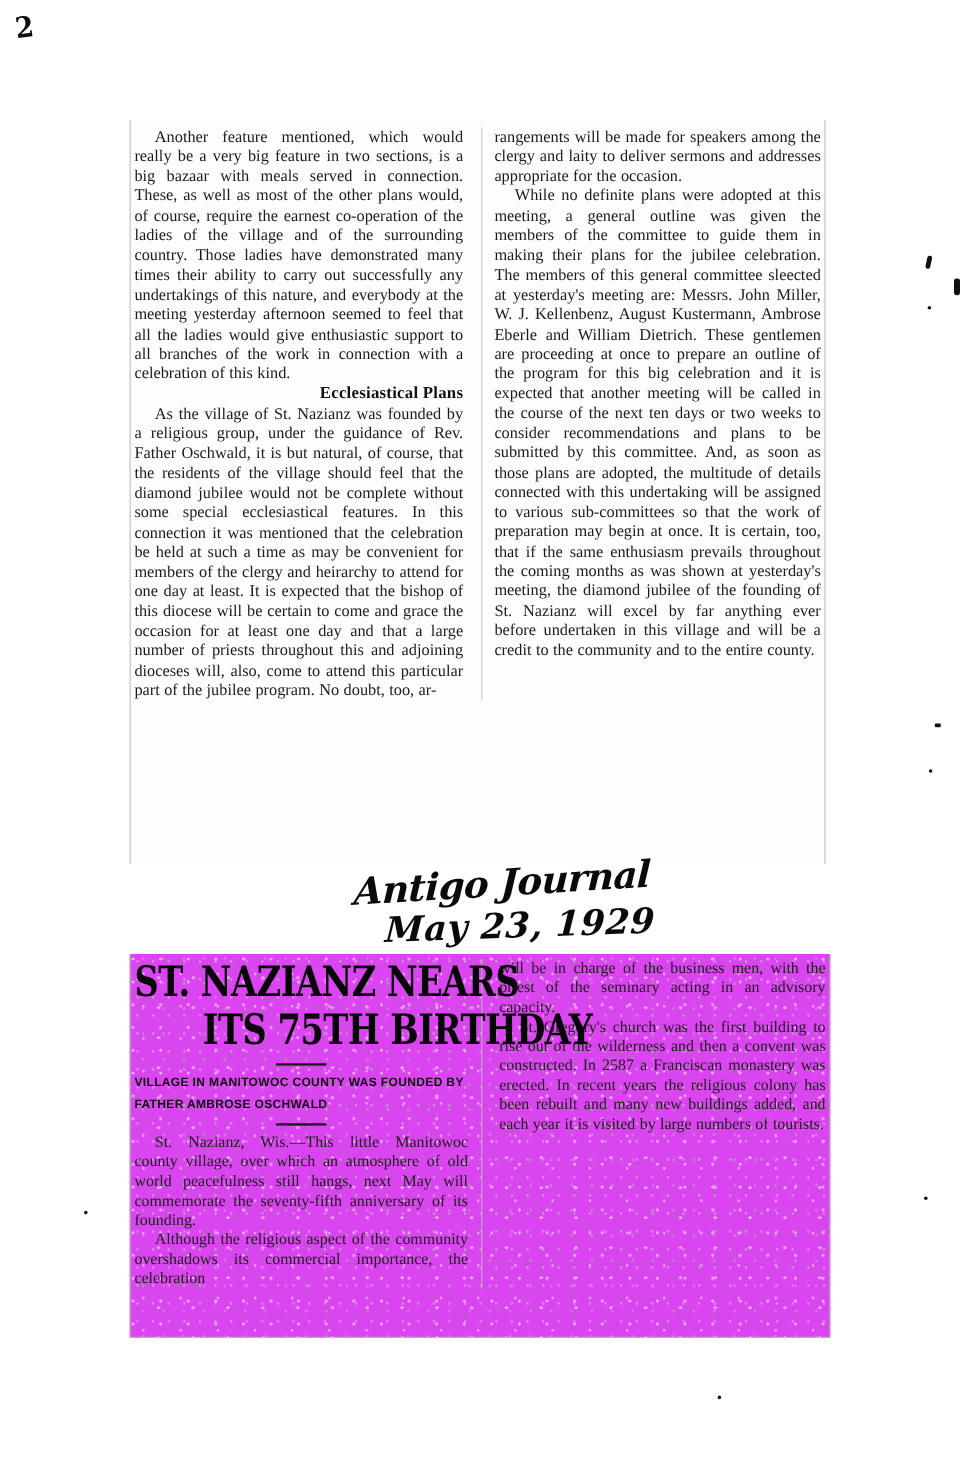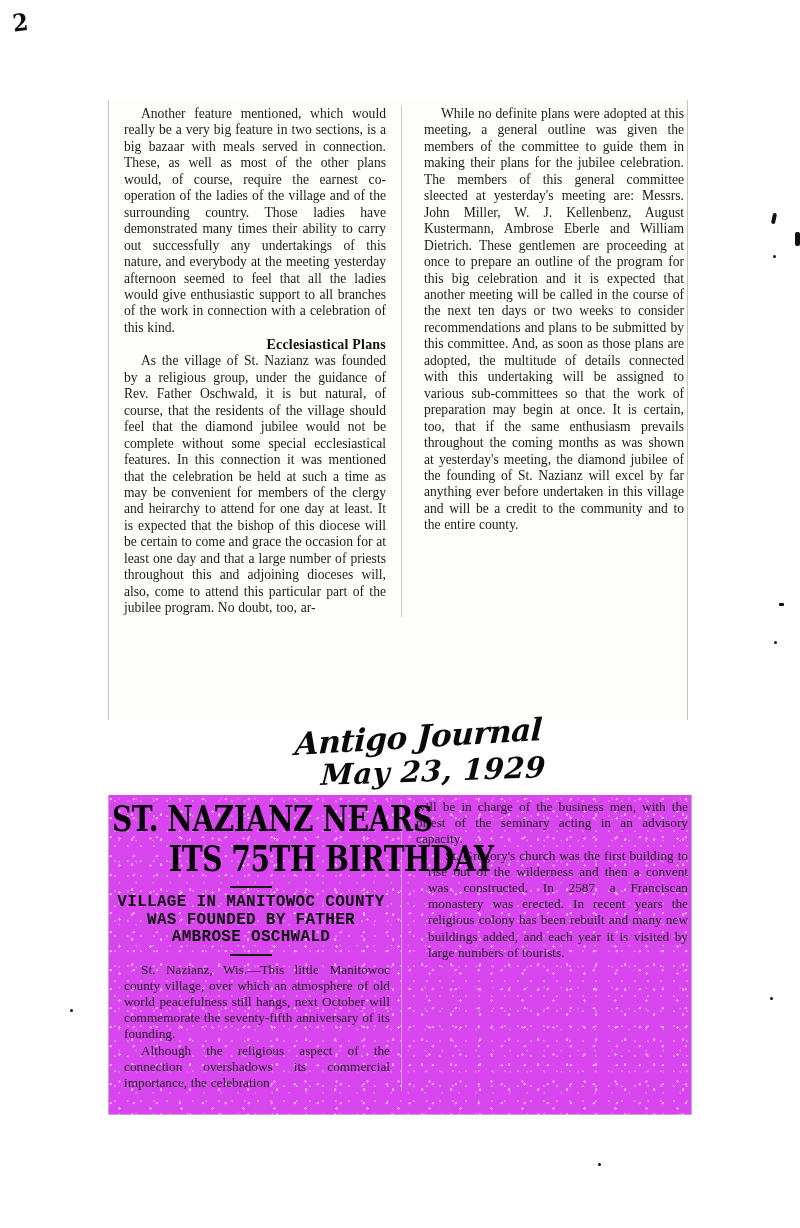--- a/index.html
+++ b/index.html
@@ -101,21 +101,20 @@
     font-family: "Liberation Serif", serif;
     font-size: 13.6px;
     line-height: 16.45px;
     text-align: justify;
     text-align-last: left;
     color: #1b1b1b;
     word-spacing: 0.3px;
   }
   .body-text p.indent {
     text-indent: 17px;
-    margin-left: 12px;
   }
   .body-text.lower p {
     font-size: 13.3px;
     line-height: 16.2px;
     color: #1d1d1d;
   }
 
   .subhead {
     margin: 1px 0 0 0;
     font-family: "Liberation Serif", serif;
@@ -183,25 +182,25 @@
   }
 
   .hr-short {
     width: 42px;
     height: 2px;
     background: #1a1a1a;
     margin: 7px auto 6px auto;
   }
 
   #deck {
-    font-family: Liberation Mono, monospace;
-    font-weight: bold;
-    font-size: 16px;
+    font-family: Liberation Sans, sans-serif;
+    font-weight: bold;
+    font-size: 10px;
     line-height: 17.5px;
-    text-align: center;
+    text-align: left;
     color: #0f0f0f;
     letter-spacing: .3px;
     margin: 2px 0 0 0;
   }
 
   
   #grain {
     position: absolute;
     inset: 0;
     pointer-events: none;
@@ -227,20 +226,21 @@
   <div class="cols">
     <div class="col-rule" style="left:289px;"></div>
 
     <div class="col col-left body-text">
       <p class="indent">Another feature mentioned, which would really be a very big feature in two sections, is a big bazaar with meals served in connection. These, as well as most of the other plans would, of course, require the earnest co-operation of the ladies of the village and of the surrounding country. Those ladies have demonstrated many times their ability to carry out successfully any undertakings of this nature, and everybody at the meeting yesterday afternoon seemed to feel that all the ladies would give enthusiastic support to all branches of the work in connection with a celebration of this kind.</p>
       <div class="subhead">Ecclesiastical Plans</div>
       <p class="indent">As the village of St. Nazianz was founded by a religious group, under the guidance of Rev. Father Oschwald, it is but natural, of course, that the residents of the village should feel that the diamond jubilee would not be complete without some special ecclesiastical features.  In this connection it was mentioned that the celebration be held at such a time as may be convenient for members of the clergy and heirarchy to attend for one day at least. It is expected that the bishop of this diocese will be certain to come and grace the occasion for at least one day and that a large number of priests throughout this and adjoining dioceses will, also, come to attend this particular part of the jubilee program. No doubt, too, ar-</p>
     </div>
 
     <div class="col col-right body-text">
+      <p>rangements will be made for speakers among the clergy and laity to deliver sermons and addresses appropriate for the occasion.</p>
       <p class="indent">While no definite plans were adopted at this meeting, a general outline was given the members of the committee to guide them in making their plans for the jubilee celebration.  The members of this general committee sleected at yesterday's meeting are: Messrs. John Miller, W. J. Kellenbenz, August Kustermann, Ambrose Eberle and William Dietrich.  These gentlemen are proceeding at once to prepare an outline of the program for this big celebration and it is expected that another meeting will be called in the course of the next ten days or two weeks to consider recommendations and plans to be submitted by this committee. And, as soon as those plans are adopted, the multitude of details connected with this undertaking will be assigned to various sub-committees so that the work of preparation may begin at once.  It is certain, too, that if the same enthusiasm prevails throughout the coming months as was shown at yesterday's meeting, the diamond jubilee of the founding of St. Nazianz will excel by far anything ever before undertaken in this village and will be a credit to the community and to the entire county.</p>
     </div>
   </div>
 </div>
 
 <div id="handwriting">
   <span id="hw-publication">Antigo Journal</span>
   <span id="hw-date">May 23, 1929</span>
 </div>
 
@@ -255,22 +255,22 @@
 
     <div class="col col-left">
       <div id="headline-block">
         <div class="headline-line" id="headline-line-1">ST. NAZIANZ NEARS</div>
         <div class="headline-line" id="headline-line-2">ITS 75TH BIRTHDAY</div>
       </div>
       <div class="hr-short"></div>
       <div id="deck">VILLAGE IN MANITOWOC COUNTY WAS FOUNDED BY FATHER AMBROSE OSCHWALD</div>
       <div class="hr-short"></div>
       <div class="body-text lower">
-        <p class="indent">St. Nazianz, Wis.—This little Manitowoc county village, over which an atmosphere of old world peacefulness still hangs, next October will commemorate the seventy-fifth anniversary of its founding.</p>
-        <p class="indent">Although the religious aspect of the connection overshadows its commercial importance, the celebration</p>
+        <p class="indent">St. Nazianz, Wis.—This little Manitowoc county village, over which an atmosphere of old world peacefulness still hangs, next May will commemorate the seventy-fifth anniversary of its founding.</p>
+        <p class="indent">Although the religious aspect of the community overshadows its commercial importance, the celebration</p>
       </div>
     </div>
 
     <div class="col col-right body-text lower">
       <p>will be in charge of the business men, with the priest of the seminary acting in an advisory capacity.</p>
       <p class="indent">St. Gregory's church was the first building to rise out of the wilderness and then a convent was constructed. In 2587 a Franciscan monastery was erected.  In recent years the religious colony has been rebuilt and many new buildings added, and each year it is visited by large numbers of tourists.</p>
     </div>
   </div>
 </div>
 

